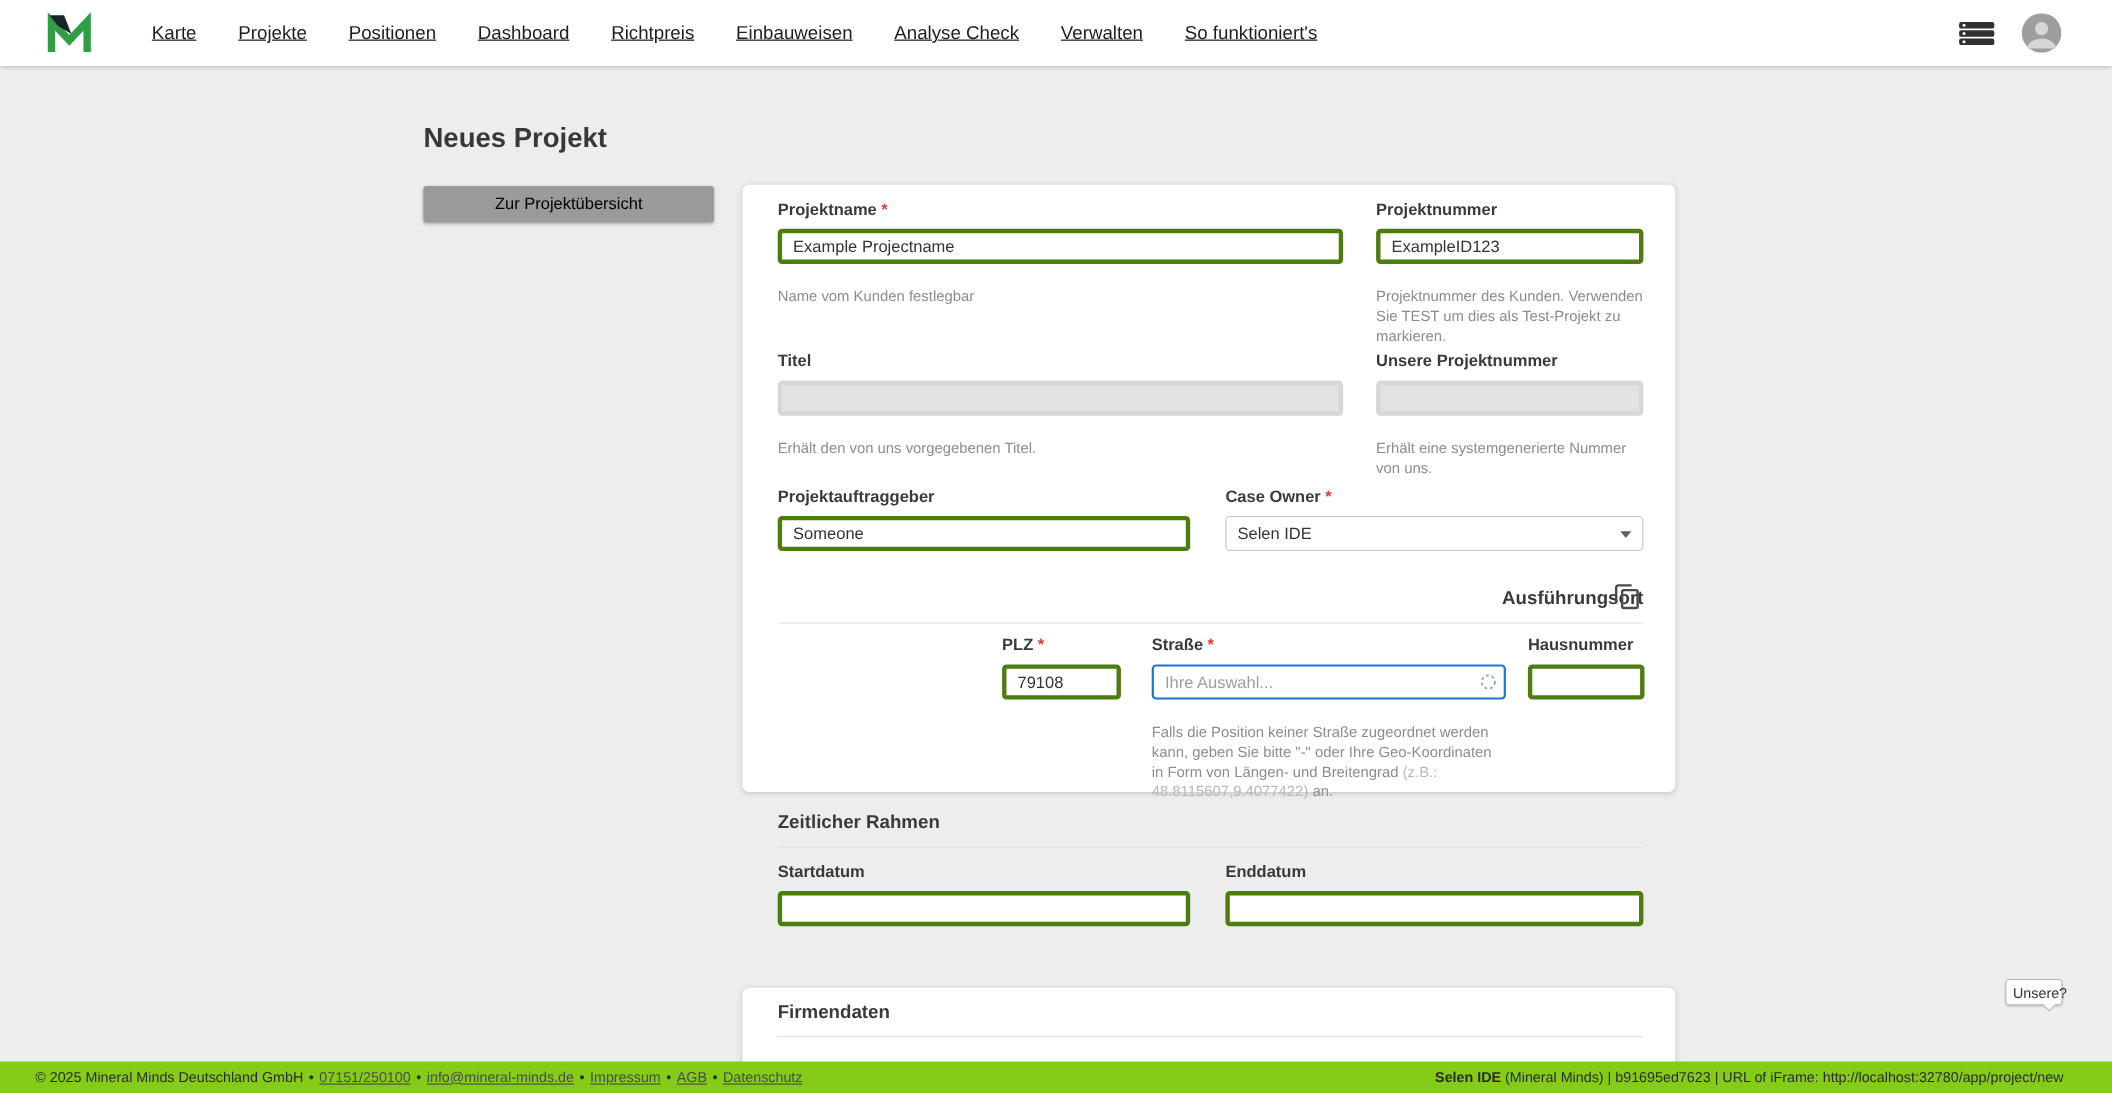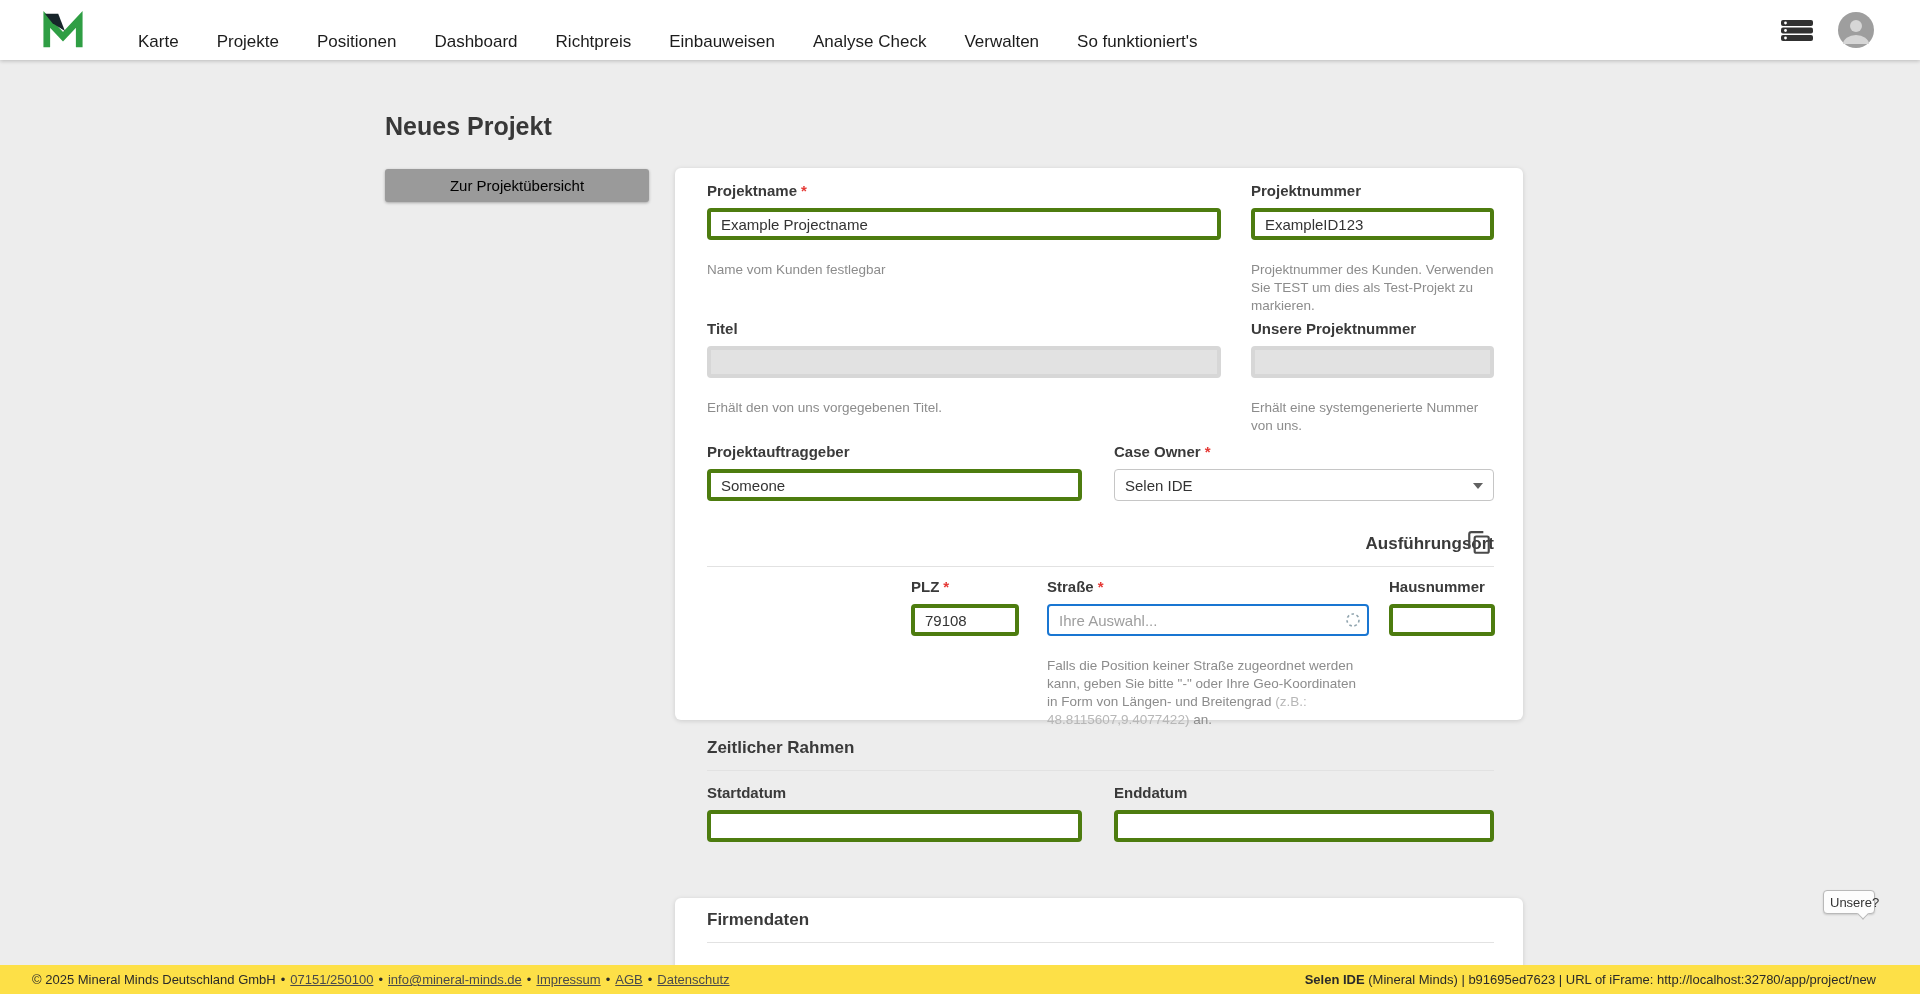--- a/index.html
+++ b/index.html
@@ -3,21 +3,21 @@
 <meta charset="utf-8">
 <style>
   * { box-sizing: border-box; }
   body { margin:0; font-family:"Liberation Sans", sans-serif; background:#ededed; }
   .page { position:relative; width:1920px; height:994px; background:#ededed; overflow:hidden; }
 
   
   header { position:absolute; top:0; left:0; width:1920px; height:60px; background:#ffffff;
            box-shadow:0 1px 4px rgba(0,0,0,.22); z-index:5; }
   .logo { position:absolute; left:42px; top:10px; cursor:pointer; }
-  nav { position:absolute; left:138px; top:12px; height:60px; display:flex; align-items:center; gap:38px; }
+  nav { position:absolute; left:138px; top:0; height:60px; display:flex; align-items:center; gap:38px;text-decoration:underline; }
   .nav-link { font-size:17px; color:#1c1c1c; cursor:pointer; white-space:nowrap; }
   .header-right { position:absolute; right:46px; top:0; height:60px; display:flex; align-items:center; gap:24px; }
   .icon-btn { background:none; border:none; padding:0; cursor:pointer; display:flex; align-items:center; }
 
   
   .page-title { position:absolute; left:385px; top:112px; margin:0; font-size:25px; font-weight:bold; color:#383838; }
   .overview-btn { position:absolute; left:385px; top:169px; width:264px; height:33px; background:#9a9a9a;
                   border:none; border-radius:3px; color:#000000; font-size:15px; font-family:inherit;
                   box-shadow:0 1px 3px rgba(0,0,0,.3); cursor:pointer; }
 
@@ -52,21 +52,21 @@
 
   
   .help-btn { position:absolute; left:1823px; top:890px; width:52px; height:24px; background:#fdfdfd;
               border:1px solid #b9b9b9; border-radius:4px; font-size:13px; color:#333; font-family:inherit;
               cursor:pointer; box-shadow:0 1px 2px rgba(0,0,0,.15); }
   .help-btn::after { content:""; position:absolute; right:7px; bottom:-4.5px; width:7px; height:7px;
                      background:#fdfdfd; border-right:1px solid #b9b9b9; border-bottom:1px solid #b9b9b9;
                      transform:rotate(45deg); }
 
   
-  footer { position:absolute; left:0; top:965px; width:1920px; height:29px; background:#fde047;
+  footer { position:absolute; left:0; top:965px; width:1920px; height:29px; background:#84cc16;
            font-size:13px; color:#2a2a2a; display:flex; align-items:center; justify-content:space-between;
            padding:0 44px 0 32px; z-index:6; }
   footer a { color:#4a4a4a; text-decoration:underline; cursor:pointer; }
   .sep { margin:0 5px; color:#2a2a2a; }
   .footer-right b { font-weight:bold; }
 </style>
 </head>
 <body>
 
 <div class="page">

